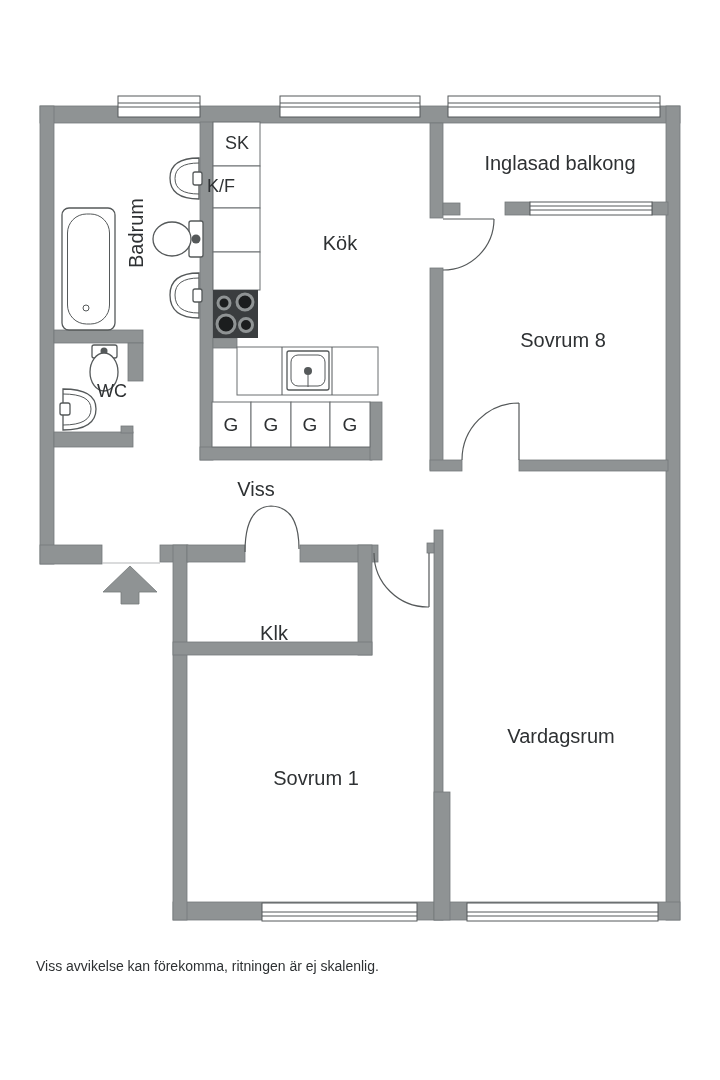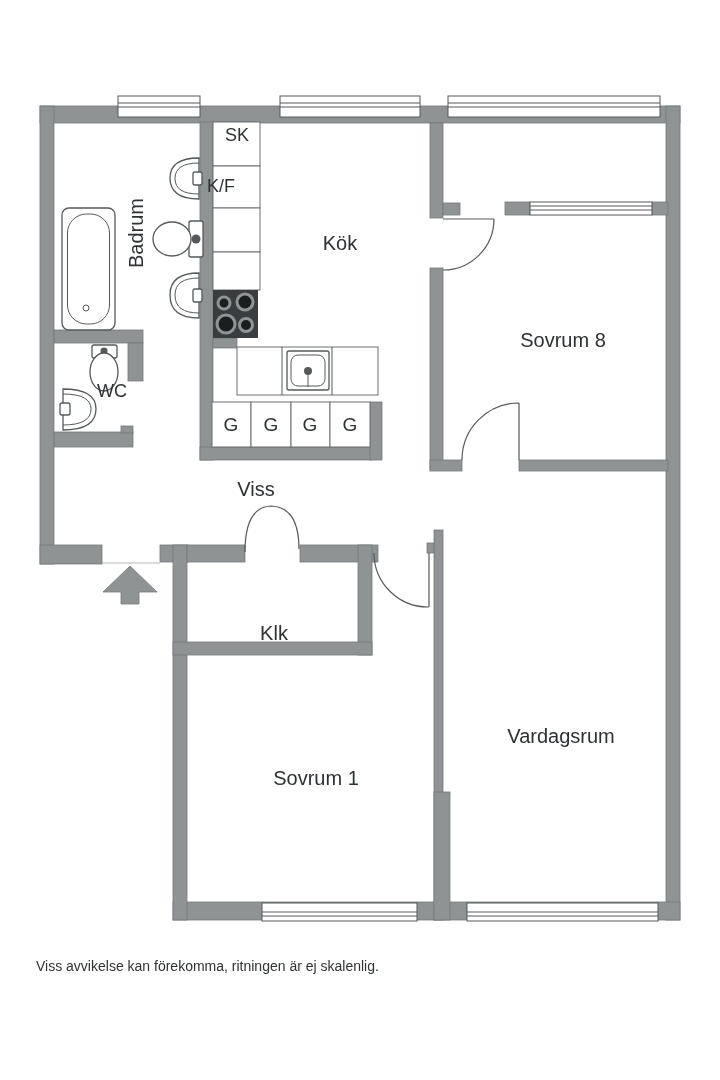--- a/index.html
+++ b/index.html
@@ -142,23 +142,24 @@
       <rect class="cell" x="291" y="402" width="39" height="45"></rect>
       <rect class="cell" x="330" y="402" width="40" height="45"></rect>
     </g>
 
     <g>
       <polygon points="130,566 157,592 139,592 139,604 121,604 121,592 103,592" fill="var(--wall,#8F9394)" stroke="var(--wall-outline,#74797A)" stroke-width=".8"></polygon>
     </g>
   </svg>
 
   <div class="lbl rot" style="left:136px;top:233px;">Badrum</div>
-  <div class="lbl small" style="left:237px;top:135px;">SK</div>
+  <div class="lbl small" style="left:237px;top:143px;">SK</div>
   <div class="lbl small" style="left:221px;top:186px;">K/F</div>
   <div class="lbl" style="left:340px;top:243px;">Kök</div>
+  <div class="lbl" style="left:560px;top:163px;">Inglasad balkong</div>
   <div class="lbl" style="left:563px;top:340px;">Sovrum 8</div>
   <div class="lbl small" style="left:112px;top:391px;">WC</div>
   <div class="lbl" style="left:256px;top:489px;">Viss</div>
   <div class="lbl" style="left:274px;top:600px;margin-top:33px;">Klk</div>
   <div class="lbl" style="left:316px;top:778px;">Sovrum 1</div>
   <div class="lbl" style="left:561px;top:736px;">Vardagsrum</div>
   <div class="lbl g" style="left:231px;top:425px;">G</div>
   <div class="lbl g" style="left:271px;top:425px;">G</div>
   <div class="lbl g" style="left:310px;top:425px;">G</div>
   <div class="lbl g" style="left:350px;top:425px;">G</div>

